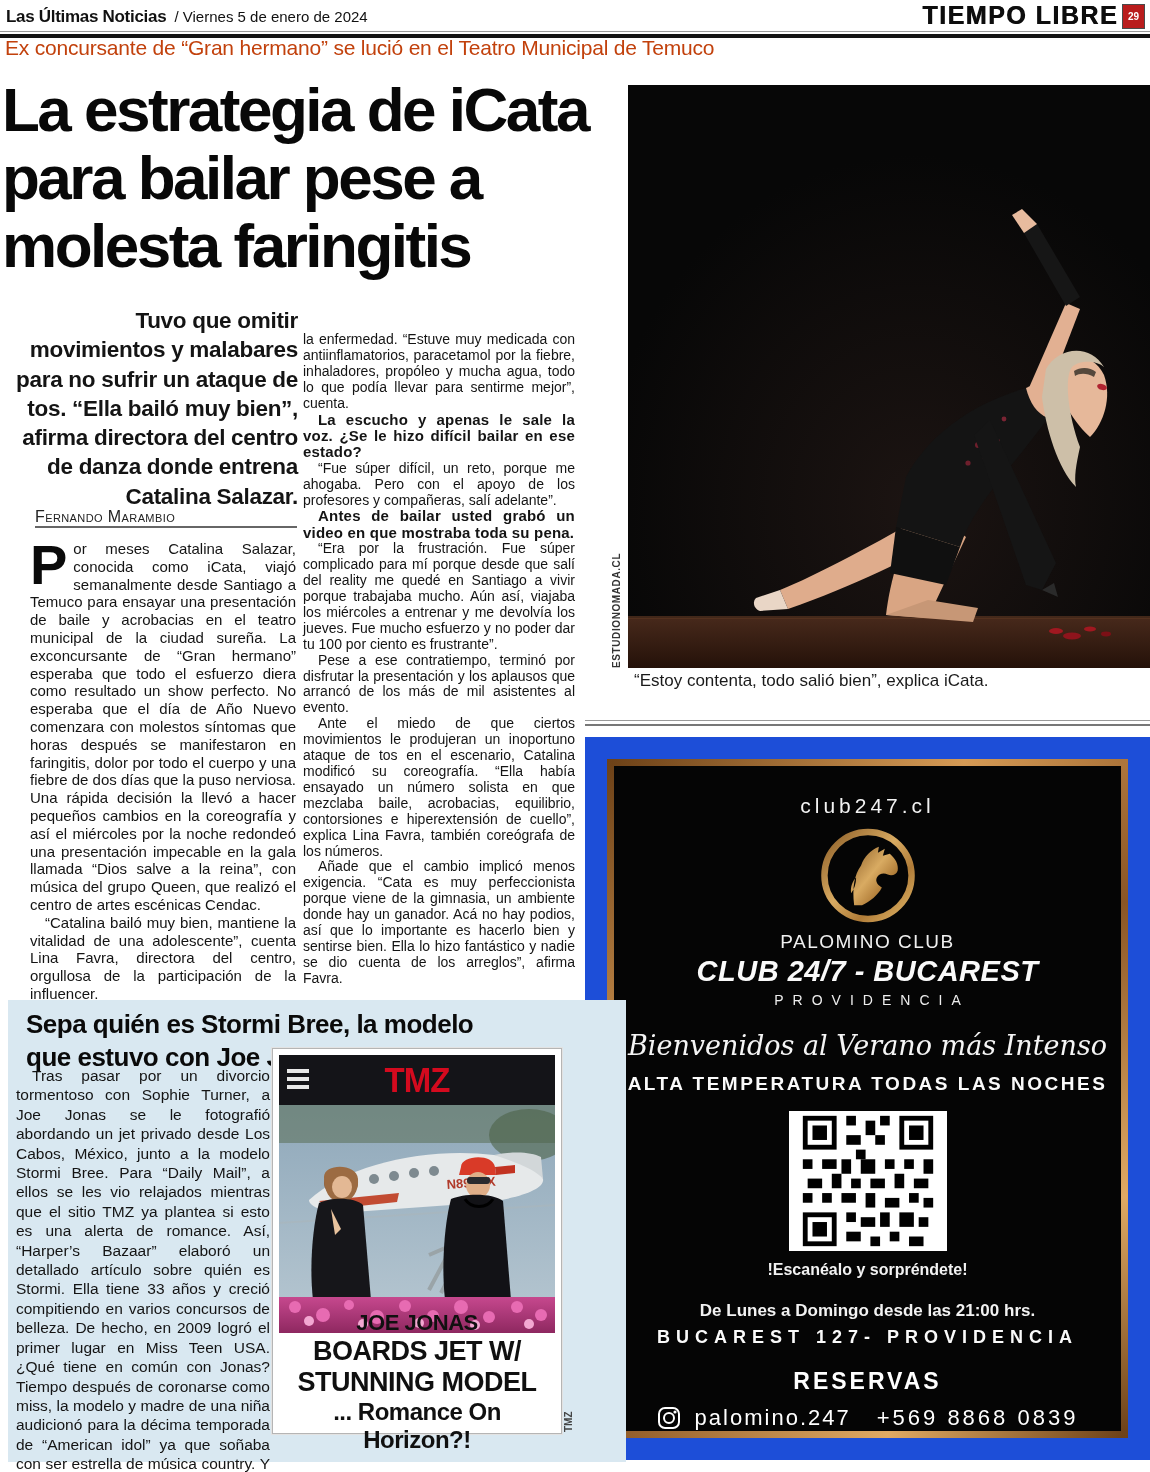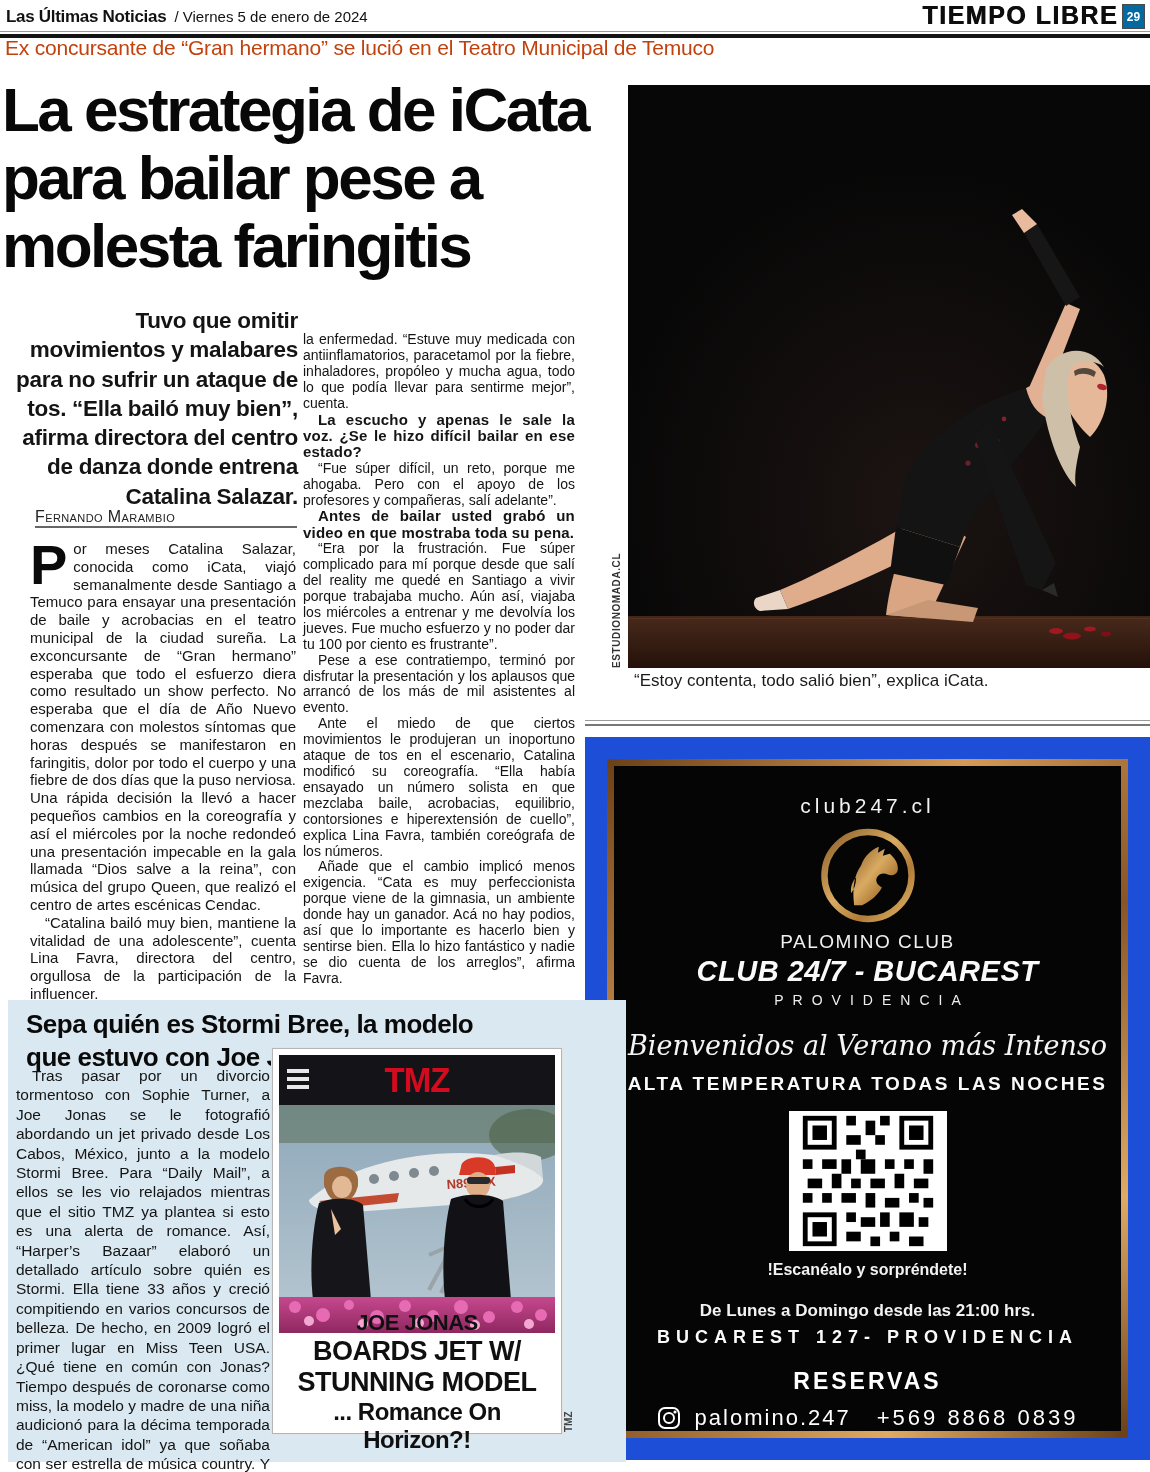--- a/index.html
+++ b/index.html
@@ -5,22 +5,22 @@
   html,body{margin:0;padding:0;background:#e8e8e8;}
   #page{position:relative;width:1150px;height:1472px;background:#ffffff;
         font-family:"Liberation Sans",sans-serif;color:#111;overflow:hidden;margin:0 auto;}
 
   
   #masthead{position:absolute;left:6px;top:7px;font-size:15px;color:#111;}
   #masthead .paper{font-weight:bold;font-size:17px;letter-spacing:-0.3px;}
   #masthead .date{font-size:15px;margin-left:4px;}
   #section-flag{position:absolute;right:32px;top:1px;font-weight:bold;font-size:25px;
                 letter-spacing:1.5px;color:#0d0d0d;text-shadow:0.6px 0 0 #0d0d0d;}
-  #page-badge{position:absolute;right:5px;top:4px;width:21px;height:23px;background:#0369a1;
-              border:1px solid #4a4a4a;color:#fff;font-weight:bold;font-size:12px;
+  #page-badge{position:absolute;right:5px;top:4px;width:21px;height:23px;background:#b91c1c;
+              border:1px solid #4a4a4a;color:#fff;font-weight:bold;font-size:10px;
               display:flex;align-items:center;justify-content:center;}
   #rule-thin{position:absolute;left:0;top:31px;width:100%;height:1px;background:#9a9a9a;}
   #rule-thick{position:absolute;left:0;top:34px;width:100%;height:4px;background:#141414;}
 
   
   #kicker{position:absolute;left:5px;top:36px;font-size:21px;letter-spacing:-0.2px;color:#c2410c;}
   #headline{position:absolute;left:2px;top:76px;width:622px;font-weight:bold;font-size:62px;
             line-height:1.1;letter-spacing:-2.5px;color:#080808;}
   #headline p{margin:0;}
   #lede{position:absolute;left:5px;top:306px;width:293px;text-align:right;font-weight:bold;

